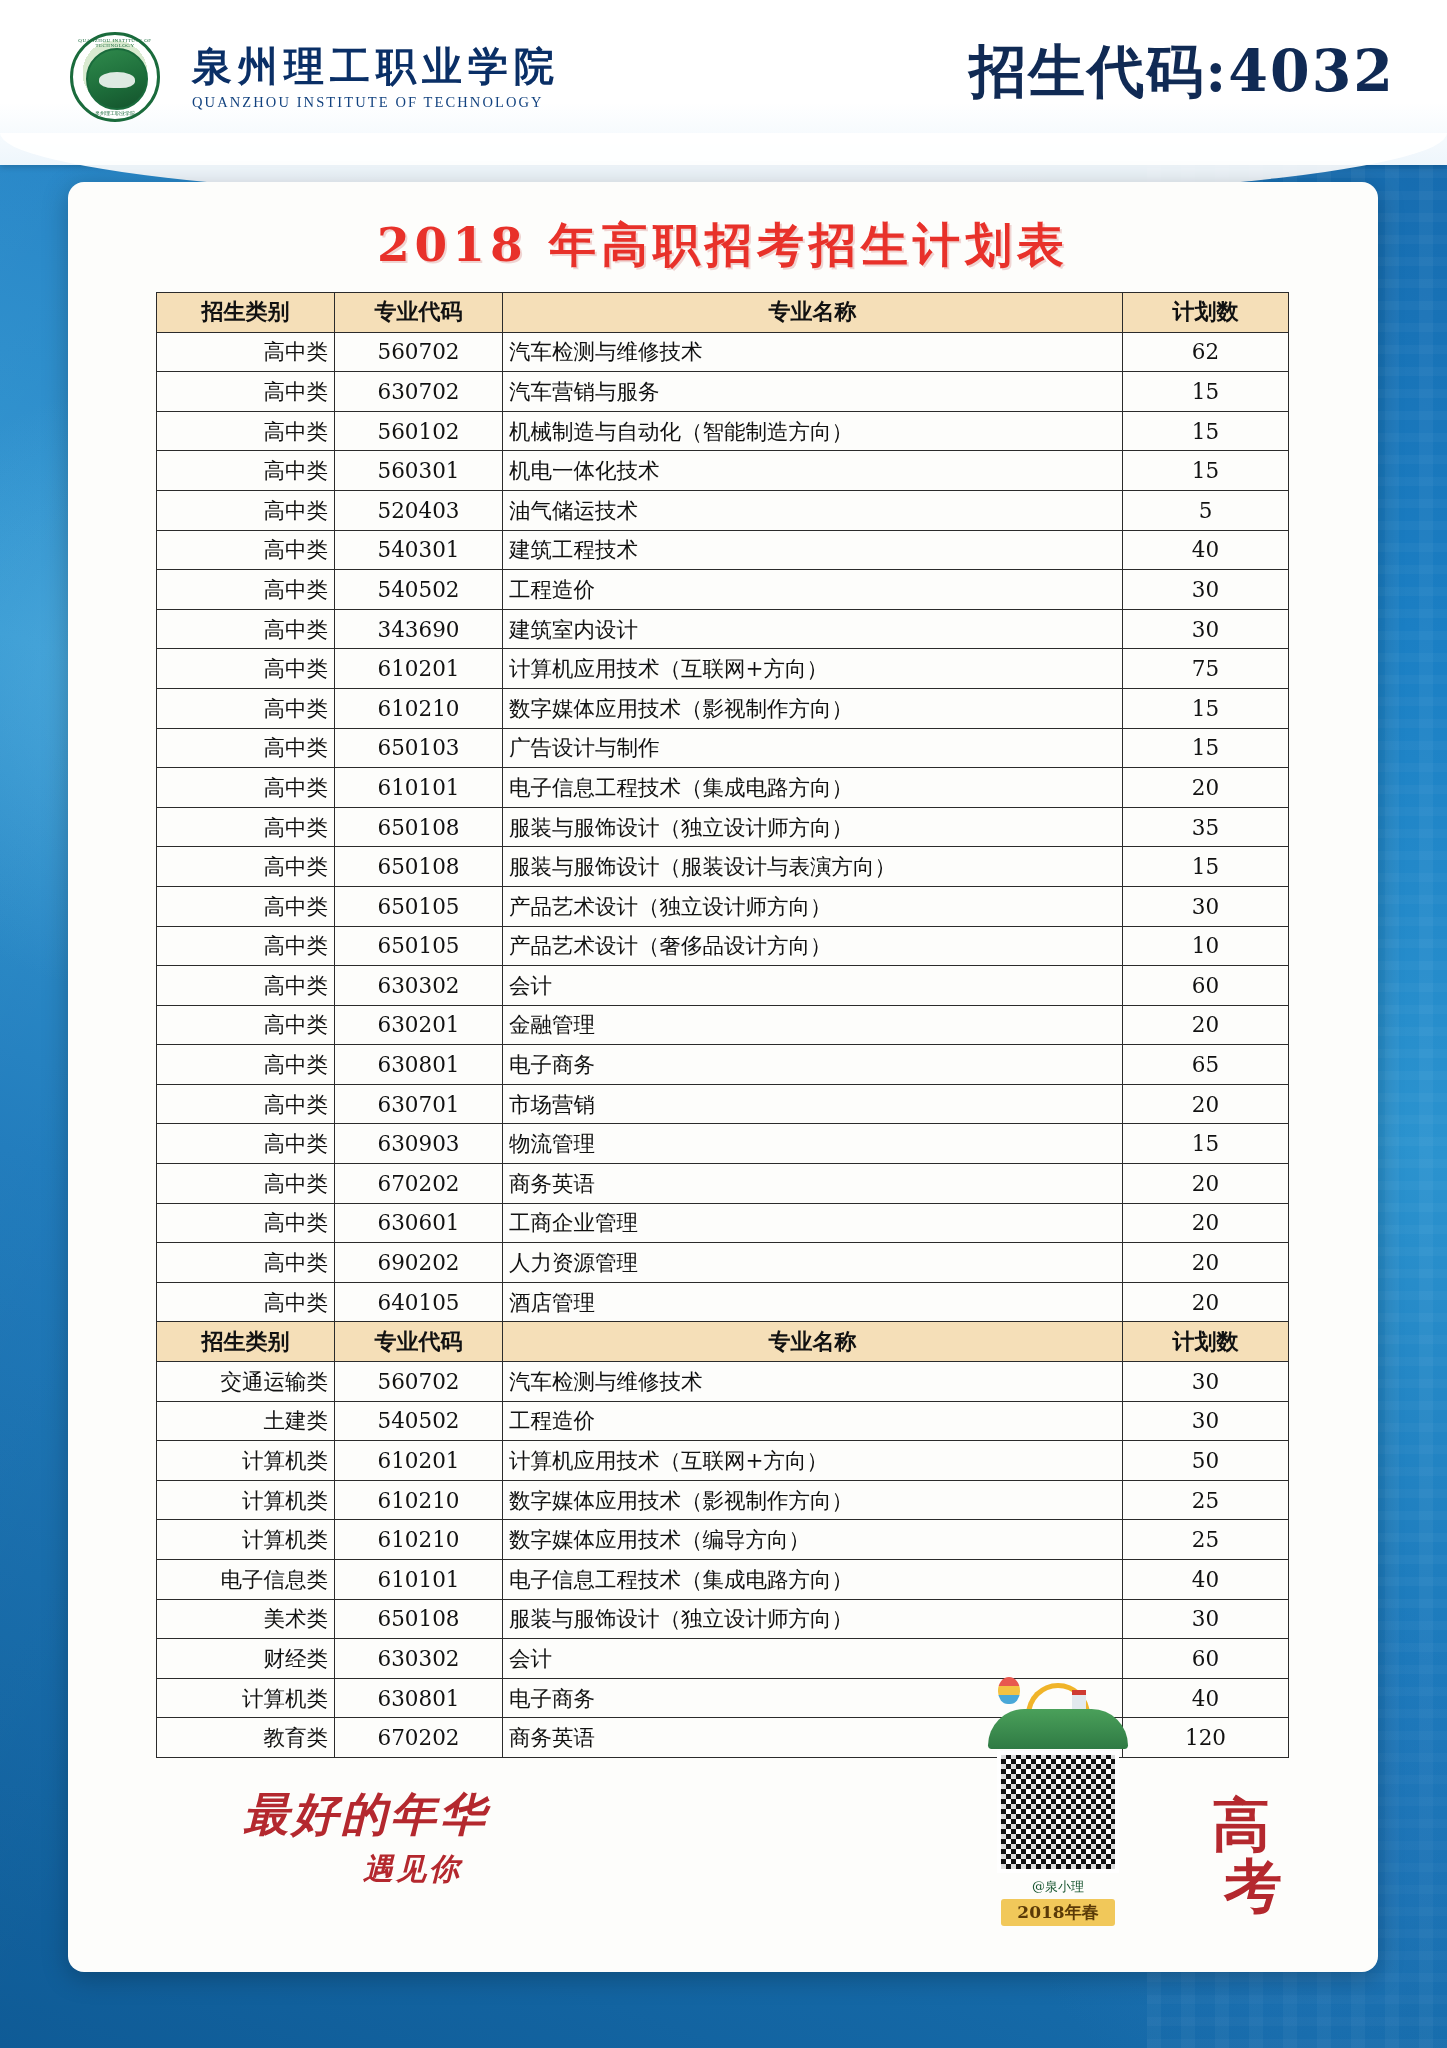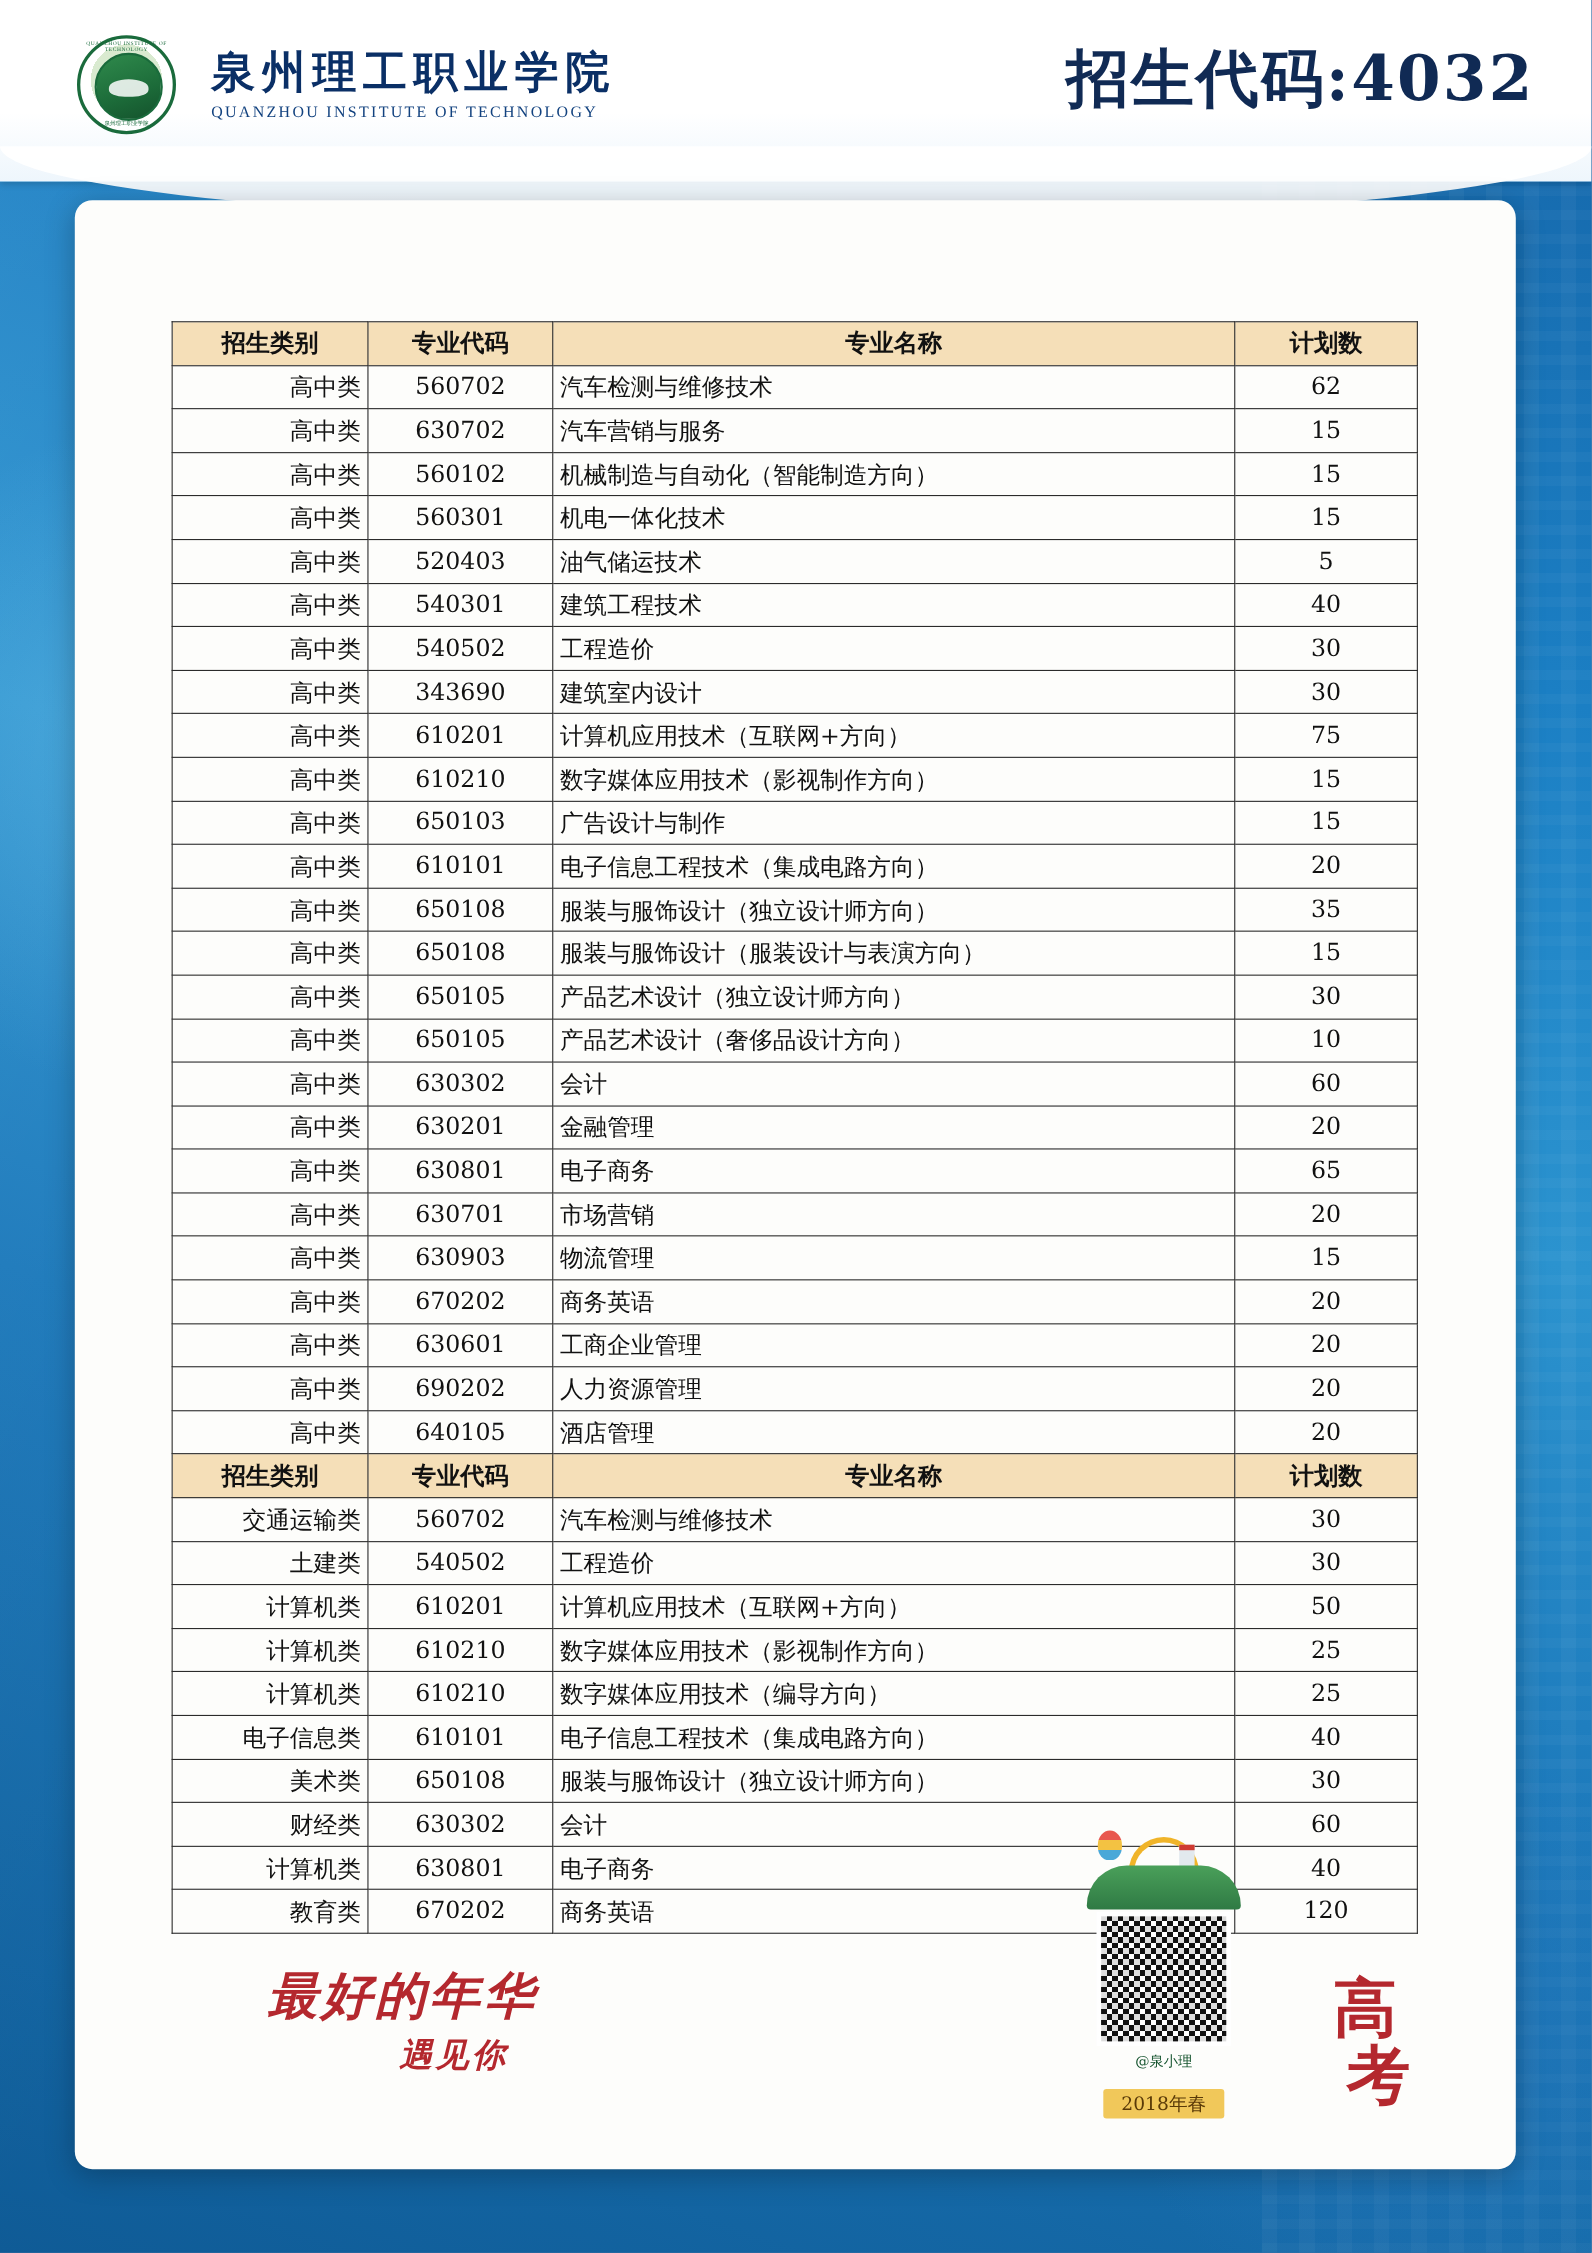--- a/index.html
+++ b/index.html
@@ -268,29 +268,30 @@
     background-blend-mode: difference;
   }
   #qr-handle {
     margin-top: 5px;
     font-size: 13px;
     color: #14532d;
     font-family: "DejaVu Serif", "Liberation Serif", serif;
     white-space: nowrap;
   }
   #qr-season {
-    margin-top: 16px;
+    margin-top: 3px;
     display: inline-block;
     padding: 2px 16px;
     background: #f1c85a;
     border-radius: 3px;
     font-size: 17px;
     color: #5a3a08;
     font-family: "DejaVu Serif", "Liberation Serif", serif;
     white-space: nowrap;
+    font-weight: bold;
   }
   #gaokao-word {
     position: absolute;
     right: 96px;
     bottom: 58px;
     font-family: "DejaVu Serif", "Liberation Serif", serif;
     font-weight: bold;
     font-size: 58px;
     color: #b4282e;
     line-height: .95;
@@ -317,20 +318,21 @@
       </div>
       <div id="logo-names">
         <div id="logo-cn">泉州理工职业学院</div>
         <div id="logo-en">QUANZHOU INSTITUTE OF TECHNOLOGY</div>
       </div>
     </div>
     <div id="admission-code">招生代码:4032</div>
   </div>
 
   <div id="card">
+    <div id="poster-title">2018 年高职招考招生计划表</div>
 
     <table id="plan-table">
       <colgroup>
         <col class="col-cat">
           <col class="col-code">
           <col class="col-name">
           <col class="col-count">
       </colgroup>
       <tbody id="table-body">
           <tr>

